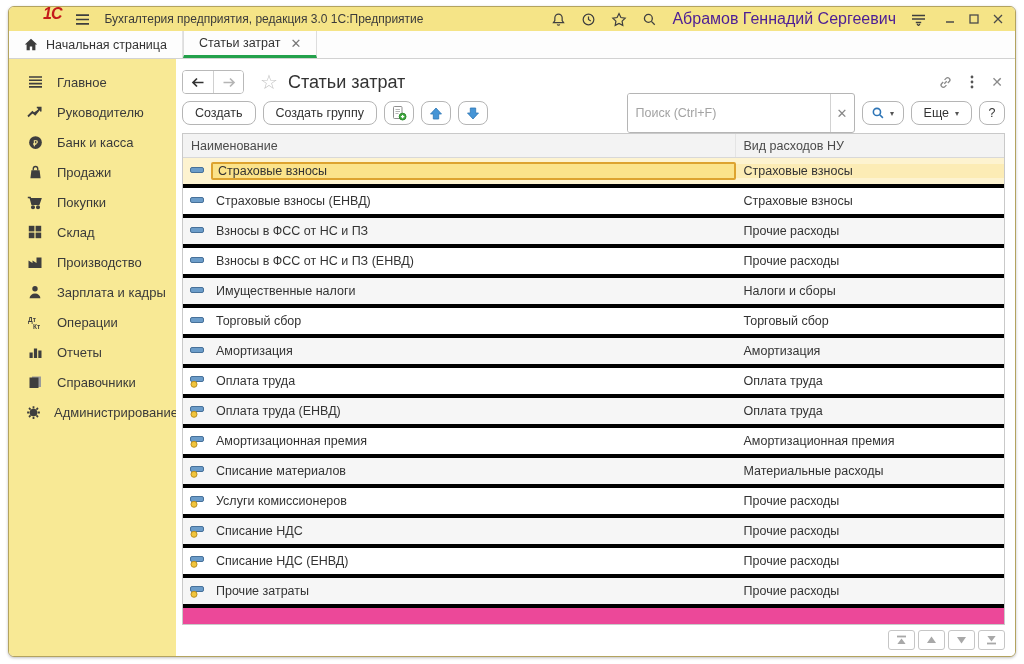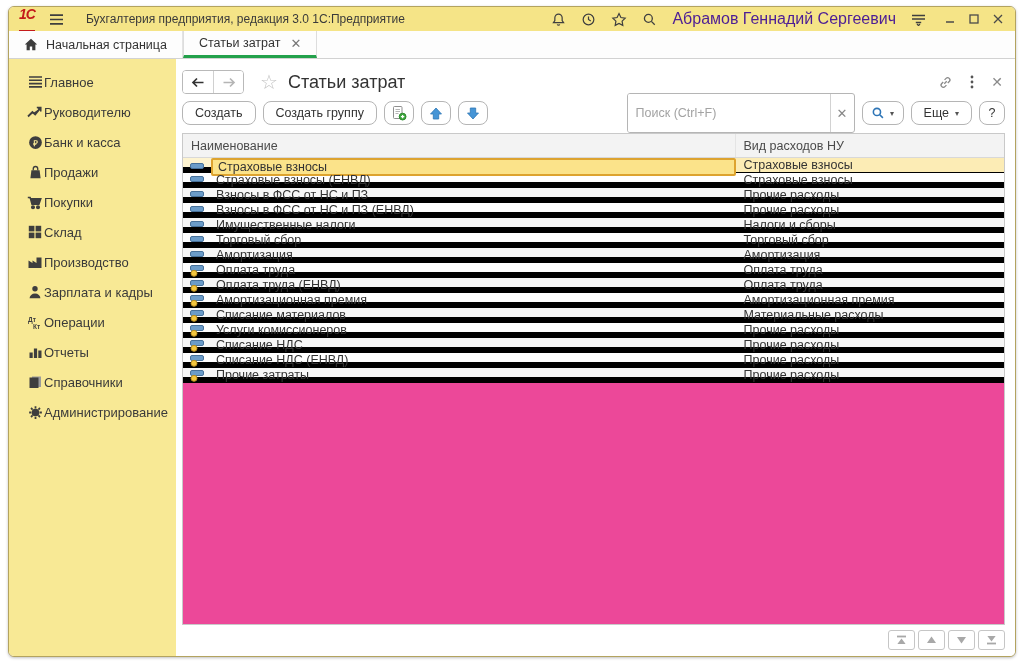--- a/index.html
+++ b/index.html
@@ -4,40 +4,40 @@
 <style>
   * { margin:0; padding:0; box-sizing:border-box; }
   html,body { width:1024px; height:664px; background:#fff; font-family:"Liberation Sans","DejaVu Sans",sans-serif; }
   .page { position:relative; width:1024px; height:664px; background:#fff; overflow:hidden; }
   .window { position:absolute; left:8px; top:6px; right:8px; bottom:7px;
     border:1px solid #b3a35f; border-radius:6px; overflow:hidden;
     display:flex; flex-direction:column; background:#fff; box-shadow:0 1px 3px rgba(0,0,0,.25); }
 
   
   .topbar { height:24px; flex:0 0 24px; background:var(--yellow,#f5e487); display:flex; align-items:center; padding:0 12px 0 10px; }
-  .logo { color:#c41b1b; font-weight:bold; font-style:italic; font-size:14px; letter-spacing:-1px; line-height:1; border-bottom:2px solid #c41b1b; padding-bottom:9px; }
+  .logo { color:#c41b1b; font-weight:bold; font-style:italic; font-size:16px; letter-spacing:-1px; line-height:1; border-bottom:2px solid #c41b1b; padding-bottom:9px;margin-left:24px; }
   .hamburger { margin-left:14px; display:flex; }
-  .tb-title { margin-left:22px; font-size:12px; color:#3a3a3a; white-space:nowrap; }
+  .tb-title { margin-left:14px; font-size:12px; color:#3a3a3a; white-space:nowrap; }
   .tb-right { margin-left:auto; display:flex; align-items:center; gap:15px; }
   .tb-ic { display:flex; align-items:center; color:#3f3f3f; }
   .tb-user { font-size:16px; color:#4c1d95; white-space:nowrap; }
   .winctl { display:flex; align-items:center; gap:14px; margin-left:4px; color:#4a4a4a; }
   .winctl span { display:flex; align-items:center; }
 
   
   .tabbar { height:28px; flex:0 0 28px; background:#fdfdfd; border-bottom:1px solid #d2d2d2; display:flex; align-items:stretch; }
   .tab { display:flex; align-items:center; gap:8px; padding:0 15px; font-size:12.5px; color:#333; }
   .tab.home { border-right:1px solid #e3e3e3; }
   .tab.active { border-left:1px solid #ddd; border-right:1px solid #ddd; border-bottom:3px solid var(--green,#23a14b); padding-bottom:0; }
   .tab-close { color:#777; font-size:13px; margin-left:2px; }
 
   
   .body { flex:1; display:flex; min-height:0; }
   .sidebar { flex:0 0 167px; background:var(--yellow2,#f8e995); padding-top:8px; overflow:hidden; }
-  .sb-item { height:30px; display:flex; align-items:center; padding-left:17px; font-size:13px; color:#3a3a3a; cursor:pointer; }
+  .sb-item { height:30px; display:flex; align-items:center; padding-left:17px; gap:13px; font-size:13px; color:#3a3a3a; cursor:pointer; }
   .sb-ico { width:18px; height:16px; display:flex; align-items:center; justify-content:center; color:#3e3e3e; }
   .sb-ico svg { fill:#3e3e3e; }
 
   .content { flex:1; background:#fff; display:flex; flex-direction:column; min-width:0; padding:6px 10px 5px 6px; }
 
   
   .phead { height:34px; flex:0 0 34px; display:flex; align-items:center; gap:8px; }
   .navgroup { display:flex; border:1px solid #b9b9b9; border-radius:4px; background:#fff; overflow:hidden; }
   .navgroup button { width:30px; height:22px; background:#fff; border:none; display:flex; align-items:center; justify-content:center; cursor:pointer; }
   .navgroup button + button { border-left:1px solid #d0d0d0; }
@@ -58,21 +58,21 @@
   .searchbox input { flex:1; border:none; outline:none; height:100%; padding:0 8px; font-size:12.5px; color:#333; font-family:inherit; }
   .searchbox input::placeholder { color:#a3a3a3; }
   .search-clear { width:24px; height:100%; border-left:1px solid #d2d2d2; display:flex; align-items:center; justify-content:center; color:#888; font-size:13px; cursor:pointer; }
 
   
   .grid { flex:1; border:1px solid #c9c9c9; display:flex; flex-direction:column; overflow:hidden; background:#ec4899; min-height:0; }
   .ghead { height:24px; flex:0 0 24px; background:#f3f3f3; border-bottom:1px solid #d8d8d8; display:flex; align-items:center; font-size:12.5px; color:#4a4a4a; }
   .ghead .hc1 { flex:0 0 67.3%; padding-left:8px; border-right:1px solid #e4e4e4; height:100%; display:flex; align-items:center; }
   .ghead .hc2 { flex:1; padding-left:8px; }
   .grows { flex:1; overflow:hidden; }
-  .grow { height:15px; display:flex; align-items:flex-start; border-bottom:6px solid #000000; font-size:12.5px; color:#333; cursor:pointer; background:#fff; }
+  .grow { height:30px; display:flex; align-items:center; border-bottom:4px solid #000000; font-size:12.5px; color:#333; cursor:pointer; background:#fff; }
   .grow.alt { background:#f6f6f6; }
   .gc1 { flex:0 0 67.3%; display:flex; align-items:center; min-width:0; }
   .marker { flex:0 0 28px; display:flex; align-items:center; justify-content:center; }
   .gtext { flex:1; display:flex; align-items:center; padding-left:5px; white-space:nowrap; overflow:hidden; }
   .gc2 { flex:1; display:flex; align-items:center; padding-left:8px; white-space:nowrap; overflow:hidden; }
   .grow.sel { background:var(--selrow,#fdf3d0); }
   .grow.sel .gtext { background:var(--selcell,#fbe38a); border:2px solid var(--selborder,#dda32f); border-radius:2px; }
   .grow.sel .gc2 { background:var(--selc2,#fcecb5); }
 
   

